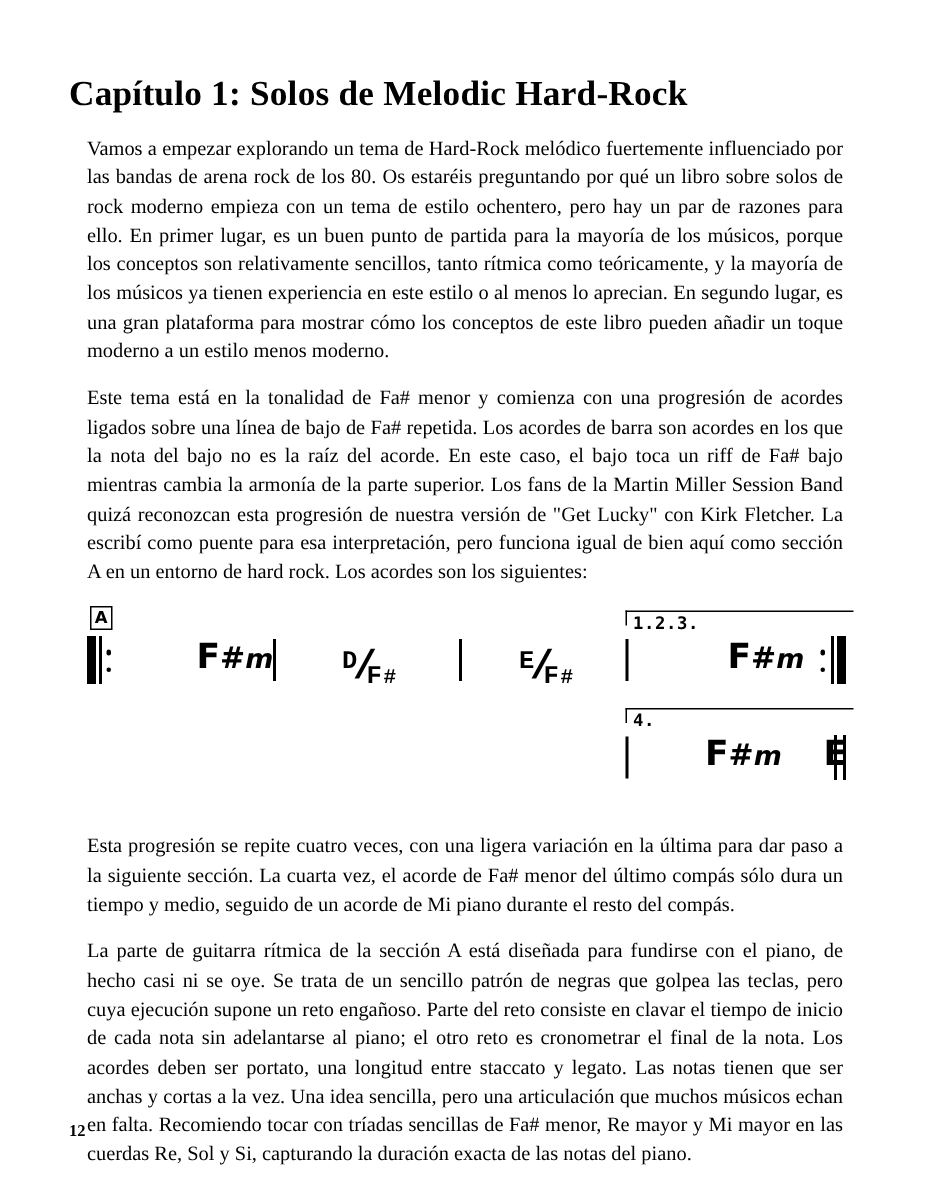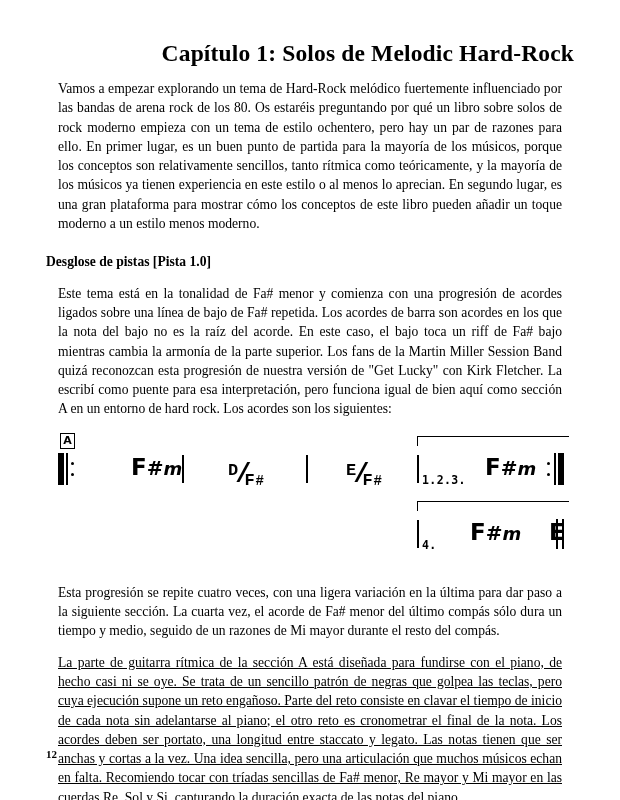--- a/index.html
+++ b/index.html
@@ -18,22 +18,22 @@
   .page {
     position: absolute;
     left: 0; top: 0;
     width: 620px;
     height: 800px;
     box-sizing: border-box;
     padding: 0 46px;
   }
   .chapter-title {
     margin: 0;
-    padding-top: 40px;
-    text-align: right;
+    padding-top: 50px;
+    text-align: left;
     font-size: 23.5px;
     font-weight: bold;
     letter-spacing: 0.15px;
     font-family: "Liberation Serif", "DejaVu Serif", serif;
   }
   p.body-text {
     margin: 12px;
     font-size: 13.6px;
     line-height: 19.3px;
     text-align: justify;
@@ -44,21 +44,21 @@
   .subhead {
     margin: 0;
     margin-top: 19px;
     font-size: 13.6px;
     font-weight: bold;
     line-height: 19.3px;
     font-family: "Liberation Serif", "DejaVu Serif", serif;
   }
   .para-2 { margin-top: 19px; }
   .para-3 { margin-top: 21px; }
-  .para-4 { margin-top: 22px; text-decoration: underline; }
+  .para-4 { margin-top: 22px; }
 
   
   .chart {
     position: relative;
     height: 140px;
     margin-top: 6px;
   }
 
   
   .rehearsal-mark {
@@ -159,21 +159,20 @@
     box-sizing: border-box;
   }
   .volta-label {
     position: absolute;
     font-size: 11.5px;
     line-height: 12px;
     font-family: "DejaVu Sans Mono", "Liberation Mono", monospace;
     font-weight: bold;
     letter-spacing: 0.4px;
     white-space: nowrap;
-    margin-top: 36px;
   }
 
   .page-number {
     position: absolute;
     left: 46px;
     bottom: 40px;
     font-size: 11px;
     font-weight: bold;
     font-family: "Liberation Serif", "DejaVu Serif", serif;
     margin-top: 17px;
@@ -181,21 +180,20 @@
 </style>
 </head>
 <body>
 
 <div class="page">
 
   <h1 class="chapter-title">Capítulo 1: Solos de Melodic Hard-Rock</h1>
 
   <p class="body-text para-1">Vamos a empezar explorando un tema de Hard-Rock melódico fuertemente influenciado por las bandas de arena rock de los 80. Os estaréis preguntando por qué un libro sobre solos de rock moderno empieza con un tema de estilo ochentero, pero hay un par de razones para ello. En primer lugar, es un buen punto de partida para la mayoría de los músicos, porque los conceptos son relativamente sencillos, tanto rítmica como teóricamente, y la mayoría de los músicos ya tienen experiencia en este estilo o al menos lo aprecian. En segundo lugar, es una gran plataforma para mostrar cómo los conceptos de este libro pueden añadir un toque moderno a un estilo menos moderno.</p>
 
-  <p class="subhead">Desglose de pistas [Pista 1.0]</p>
 
   <p class="body-text para-2">Este tema está en la tonalidad de Fa# menor y comienza con una progresión de acordes ligados sobre una línea de bajo de Fa# repetida. Los acordes de barra son acordes en los que la nota del bajo no es la raíz del acorde. En este caso, el bajo toca un riff de Fa# bajo mientras cambia la armonía de la parte superior. Los fans de la Martin Miller Session Band quizá reconozcan esta progresión de nuestra versión de "Get Lucky" con Kirk Fletcher. La escribí como puente para esa interpretación, pero funciona igual de bien aquí como sección A en un entorno de hard rock. Los acordes son los siguientes:</p>
 
   <div class="chart">
 
     <div class="rehearsal-mark">A</div>
 
     <div class="bar-thick" style="left:12px; top:22px; height:32px;"></div>
     <div class="bar-thin" style="left:19.5px; top:22px; height:32px;"></div>
     <div class="repeat-dots" style="left:24.5px; top:31px;">
@@ -245,19 +243,19 @@
     </div>
     <div class="chord" style="left:477px; top:90px;">
       <span>E</span>
     </div>
 
     <div class="bar-thin" style="left:510px; top:88px; height:30px;"></div>
     <div class="bar-thin" style="left:516px; top:88px; height:30px;"></div>
 
   </div>
 
-  <p class="body-text para-3">Esta progresión se repite cuatro veces, con una ligera variación en la última para dar paso a la siguiente sección. La cuarta vez, el acorde de Fa# menor del último compás sólo dura un tiempo y medio, seguido de un razones de Mi mayor durante el resto del compás.</p>
+  <p class="body-text para-3">Esta progresión se repite cuatro veces, con una ligera variación en la última para dar paso a la siguiente sección. La cuarta vez, el acorde de Fa# menor del último compás sólo dura un tiempo y medio, seguido de un acorde de Mi piano durante el resto del compás.</p>
 
   <p class="body-text para-4">La parte de guitarra rítmica de la sección A está diseñada para fundirse con el piano, de hecho casi ni se oye. Se trata de un sencillo patrón de negras que golpea las teclas, pero cuya ejecución supone un reto engañoso. Parte del reto consiste en clavar el tiempo de inicio de cada nota sin adelantarse al piano; el otro reto es cronometrar el final de la nota. Los acordes deben ser portato, una longitud entre staccato y legato. Las notas tienen que ser anchas y cortas a la vez. Una idea sencilla, pero una articulación que muchos músicos echan en falta. Recomiendo tocar con tríadas sencillas de Fa# menor, Re mayor y Mi mayor en las cuerdas Re, Sol y Si, capturando la duración exacta de las notas del piano.</p>
 
   <div class="page-number">12</div>
 
 </div>
 
 </body></html>

